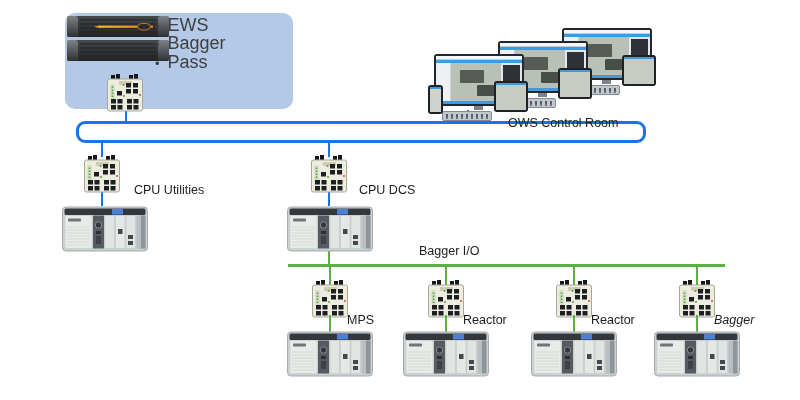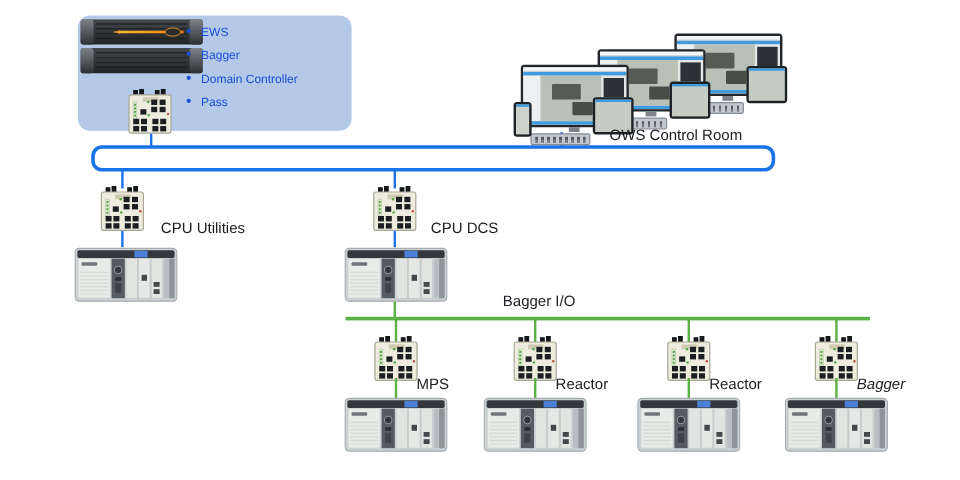--- a/index.html
+++ b/index.html
@@ -10,21 +10,21 @@
   }
   html,body{margin:0;padding:0;background:#ffffff;font-family:"Liberation Sans",sans-serif;}
   .canvas{position:relative;width:800px;height:400px;background:#fff;overflow:hidden;}
 
   .lbl{position:absolute;font-size:12.5px;line-height:14px;color:var(--ink);white-space:nowrap;}
 
   
   .server-box{position:absolute;left:65px;top:13px;width:228px;height:96px;background:var(--boxfill);border-radius:10px;}
   .server-slot{position:absolute;left:2px;top:3px;width:102px;height:46px;}
   .bullets{position:absolute;left:90px;top:4px;margin:0;padding:0;list-style:none;}
-  .bullets li{font-size:10px;line-height:17.4px;color:#1d4ed8;}
+  .bullets li{font-size:18px;line-height:17.4px;color:#404040;}
   .bullets li::before{content:"\2022";margin-right:8px;font-size:13px;}
 
   
   .vline{position:absolute;width:2px;background:var(--blue);}
   .vline.green{background:var(--green);}
   .hline-green{position:absolute;height:3px;background:var(--green);}
   .bus{position:absolute;left:76px;top:121px;width:570px;height:22px;border:3px solid var(--blue);border-radius:9px;background:#fff;box-sizing:border-box;}
 
   
   .ln-srv-sw{left:125px;top:60px;height:16px;}
@@ -51,21 +51,21 @@
   .sw-cpud{left:310px;top:155px;}
   .plc-cpuu{left:62px;top:205px;}
   .plc-cpud{left:287px;top:205px;}
   .rg0 .sw{left:311px;top:280px;} .rg0 .plc{left:287px;top:330px;} .rg0 .glbl{left:347px;top:313px;text-align:center;}
   .rg1 .sw{left:427px;top:280px;} .rg1 .plc{left:403px;top:330px;} .rg1 .glbl{left:463px;top:313px;}
   .rg2 .sw{left:555px;top:280px;} .rg2 .plc{left:531px;top:330px;} .rg2 .glbl{left:591px;top:313px;}
   .rg3 .sw{left:678px;top:280px;} .rg3 .plc{left:654px;top:330px;} .rg3 .glbl{left:714px;top:313px;font-style:italic;}
 
   .lbl-cpuu{left:134px;top:183px;}
   .lbl-cpud{left:359px;top:183px;}
-  .lbl-ows{left:508px;top:106px;}
+  .lbl-ows{left:508px;top:116px;}
   .lbl-rio{left:419px;top:244px;}
 
   
   .cluster-slot{position:absolute;width:100px;height:68px;}
   .cl-right{left:556px;top:28px;}
   .cl-mid{left:492px;top:41px;}
   .cl-left{left:428px;top:54px;}
   .cluster{position:absolute;inset:0;}
   .monitor{position:absolute;left:6px;top:0;width:90px;height:52px;background:#23262b;border-radius:3px;padding:2px;box-sizing:border-box;}
   .screen{position:relative;width:100%;height:100%;background:#dfe2e4;overflow:hidden;display:flex;flex-direction:column;}
@@ -136,21 +136,20 @@
       <rect x="0" y="24" width="102" height="21" rx="2.5" fill="url(#srvBody)"></rect>
       <rect x="0" y="24" width="11" height="21" rx="2.5" fill="url(#srvBez)"></rect>
       <rect x="91" y="24" width="11" height="21" rx="2.5" fill="url(#srvBez)"></rect>
       <path d="M13 28 h76 M13 32 h76 M13 36 h76 M13 40 h76" stroke="#1a1c1e" stroke-width="1.2" opacity="0.7"></path>
     </g>
   </svg>
 </div>
     <ul class="bullets">
       <li>EWS</li>
       <li>Bagger</li>
-      <li>Domain Controller</li>
       <li>Pass</li>
     </ul>
   </div>
 
   <div class="switch-slot sw-top">
   <svg viewBox="0 0 38 38" width="38" height="38">
     <g fill="#15181a">
       <rect x="5" y="1" width="4" height="5"></rect>
           <rect x="10" y="0" width="4" height="6"></rect>
       <rect x="23" y="1" width="4" height="5"></rect>

